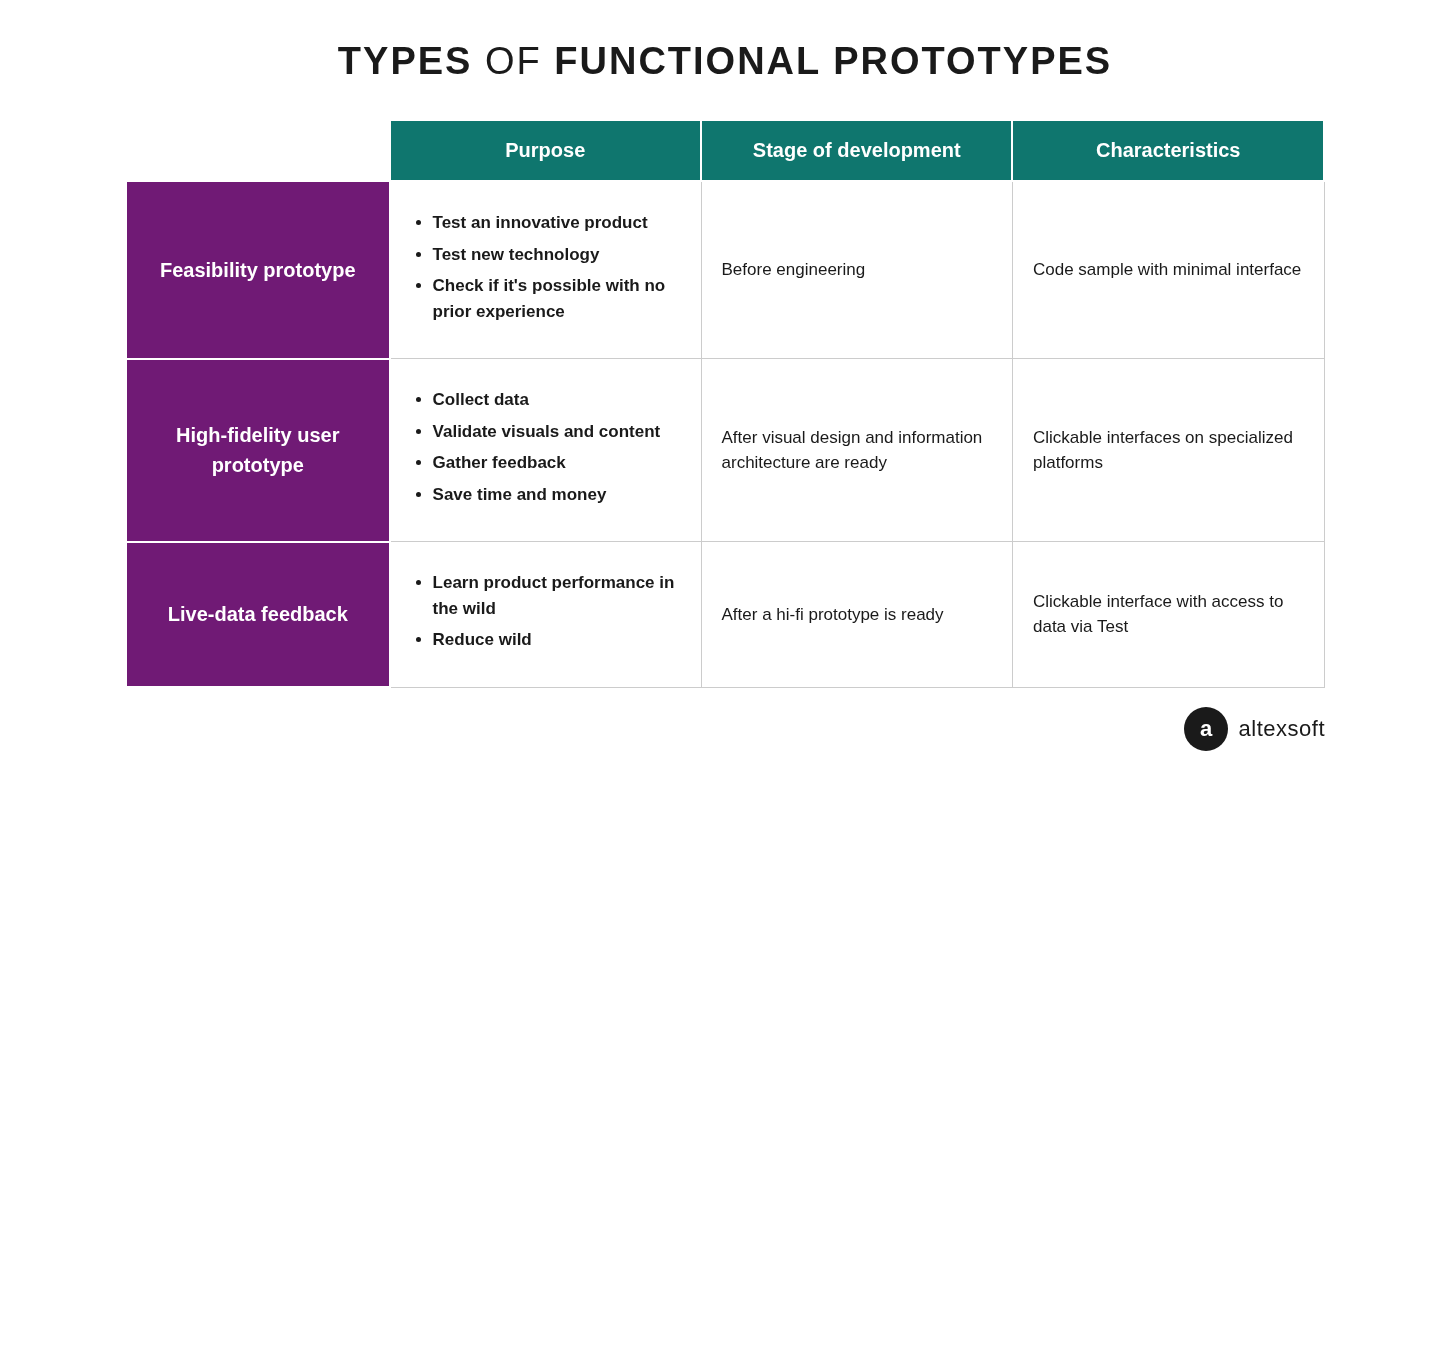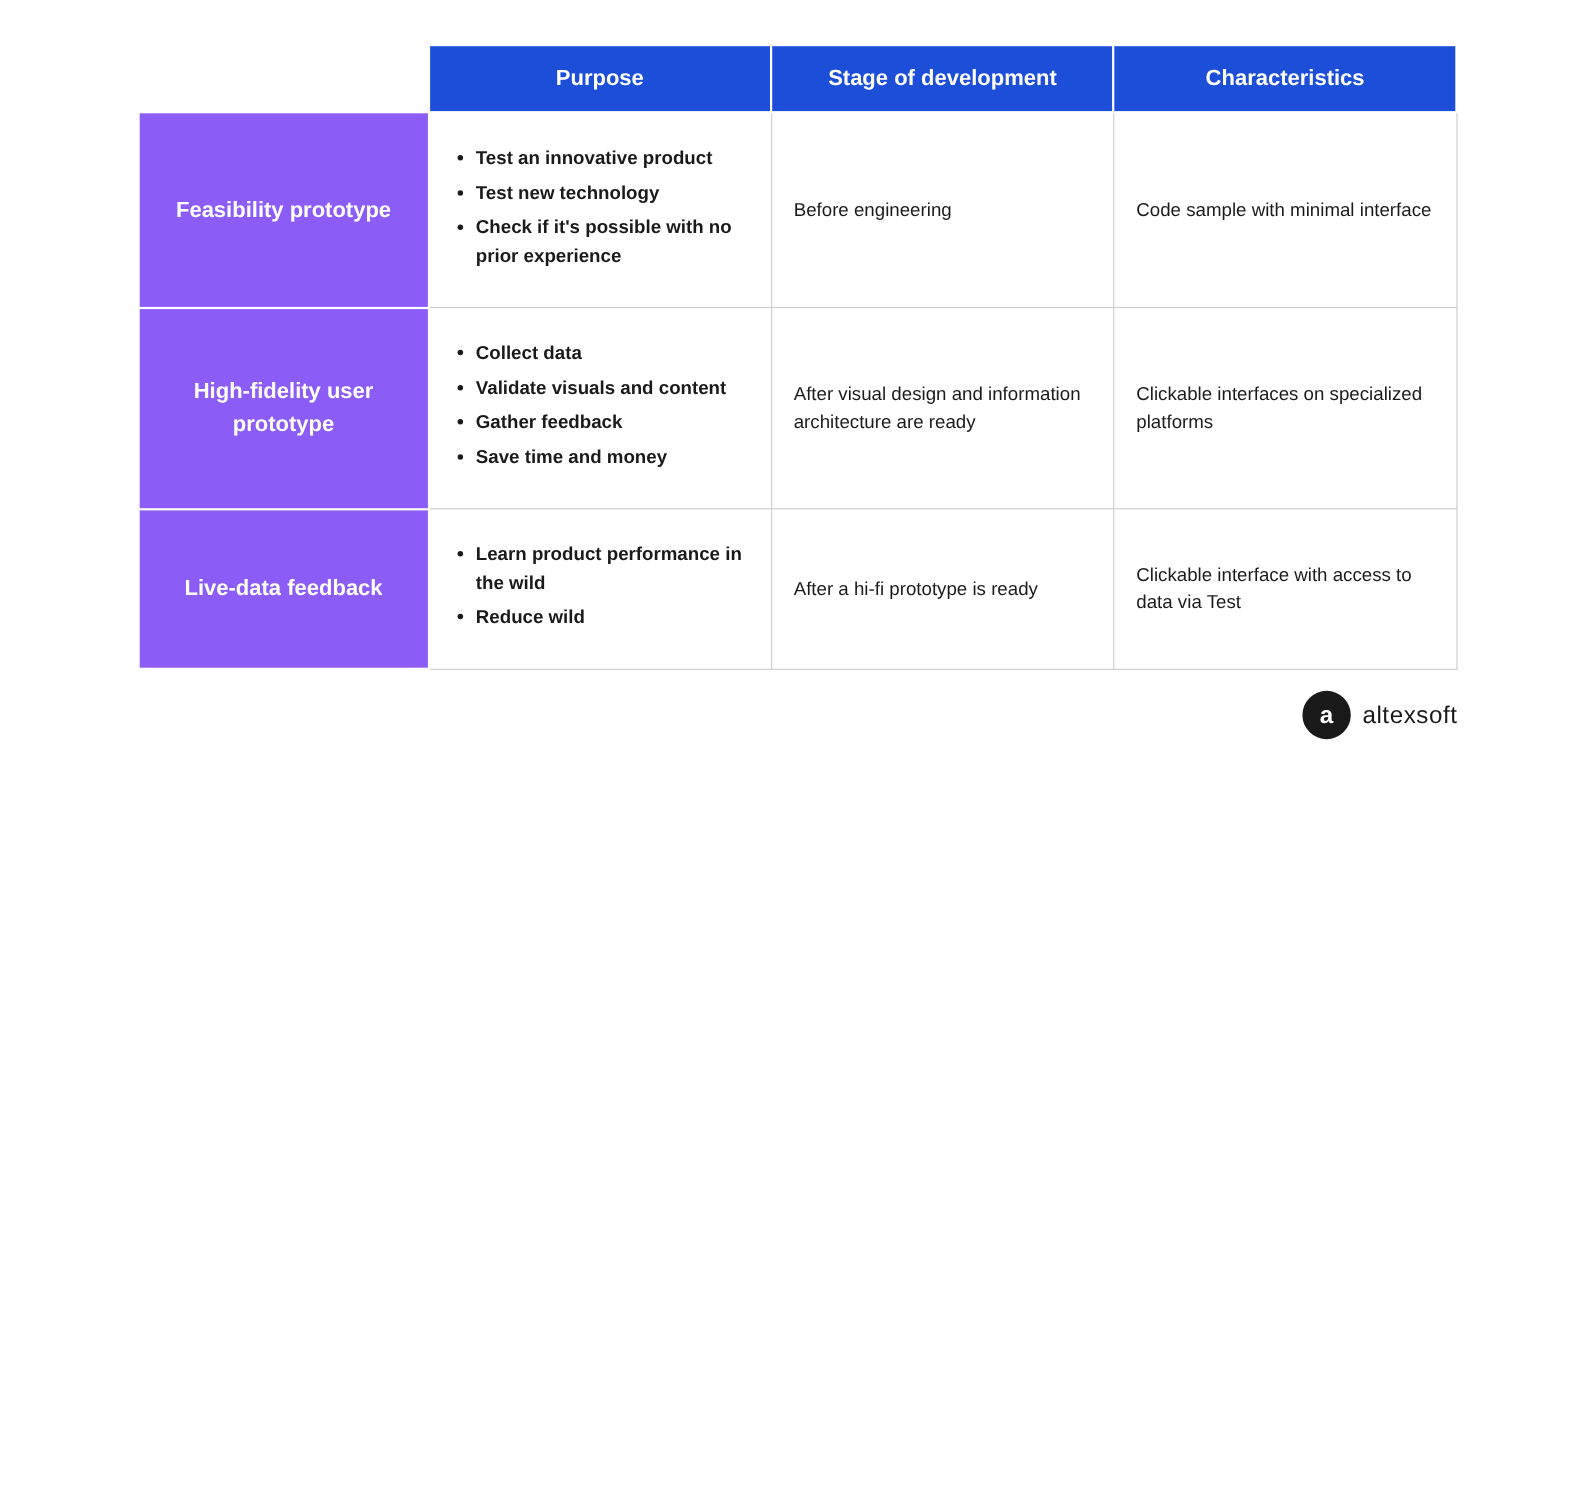--- a/index.html
+++ b/index.html
@@ -47,21 +47,21 @@
       table-layout: fixed;
     }
 
     col.col-name  { width: 22%; }
     col.col-purpose { width: 26%; }
     col.col-stage { width: 26%; }
     col.col-char  { width: 26%; }
 
     
     thead th {
-      background-color: #1d4ed8;
+      background-color: #0f766e;
       color: #ffffff;
       font-weight: 700;
       font-size: 20px;
       text-align: center;
       padding: 18px 16px;
       border: 2px solid #ffffff;
     }
 
     thead th.col-name-header {
       background: transparent;
@@ -72,21 +72,21 @@
     tbody td {
       border: 1.5px solid #cccccc;
       vertical-align: middle;
       padding: 28px 20px;
       font-size: 17px;
       color: #1a1a1a;
       line-height: 1.5;
     }
 
     tbody td.row-label {
-      background-color: #8b5cf6;
+      background-color: #701a75;
       color: #ffffff;
       font-weight: 700;
       font-size: 20px;
       text-align: center;
       vertical-align: middle;
       border: 2px solid #ffffff;
     }
 
     tbody td.purpose-cell ul {
       list-style: disc;
@@ -122,20 +122,23 @@
       font-weight: 400;
       color: #1a1a1a;
       letter-spacing: 0.5px;
     }
   </style>
 </head>
 <body>
 
 <div class="page-container">
 
+  <h1 class="main-title">
+    TYPES <span class="of">of </span>FUNCTIONAL PROTOTYPES
+  </h1>
 
   <div class="table-wrapper">
     <table>
       <colgroup>
         <col class="col-name">
         <col class="col-purpose">
         <col class="col-stage">
         <col class="col-char">
       </colgroup>
       <thead>

